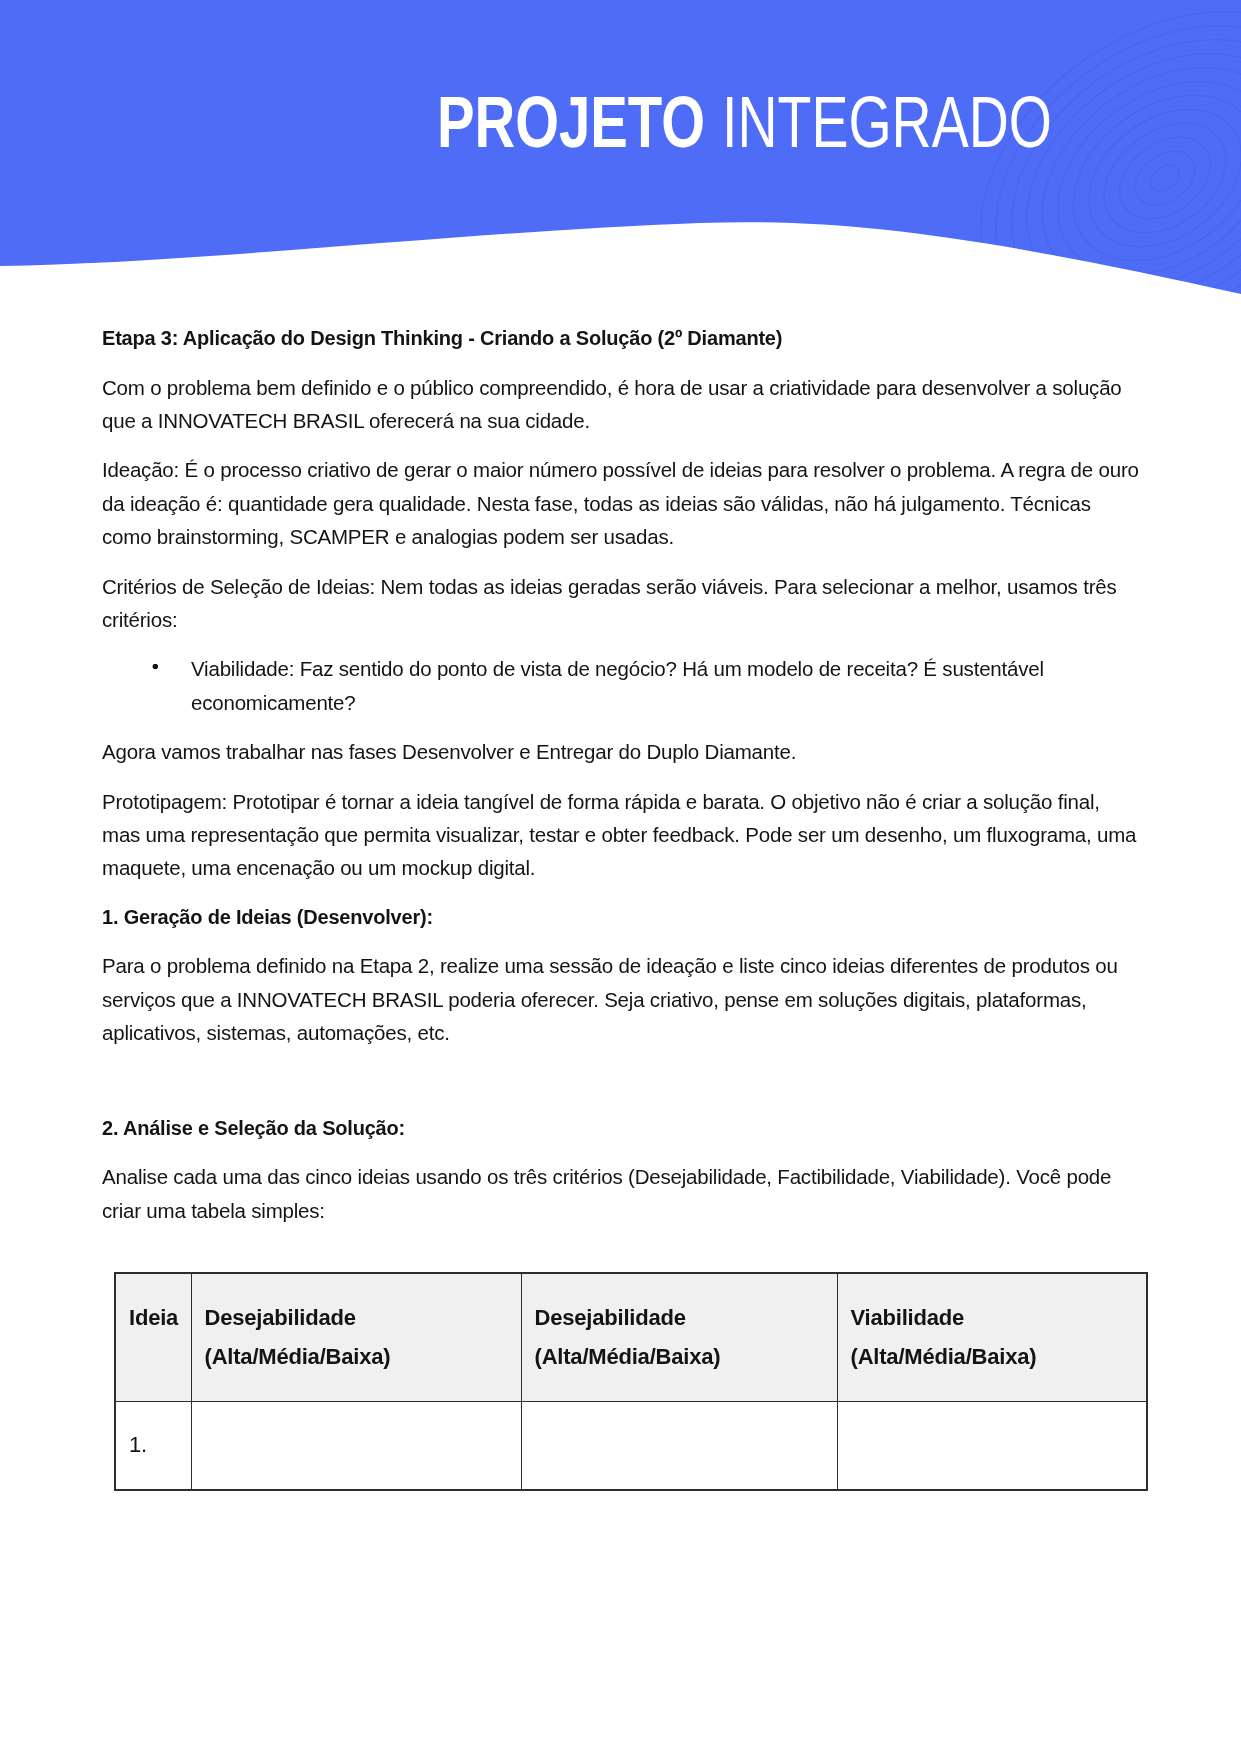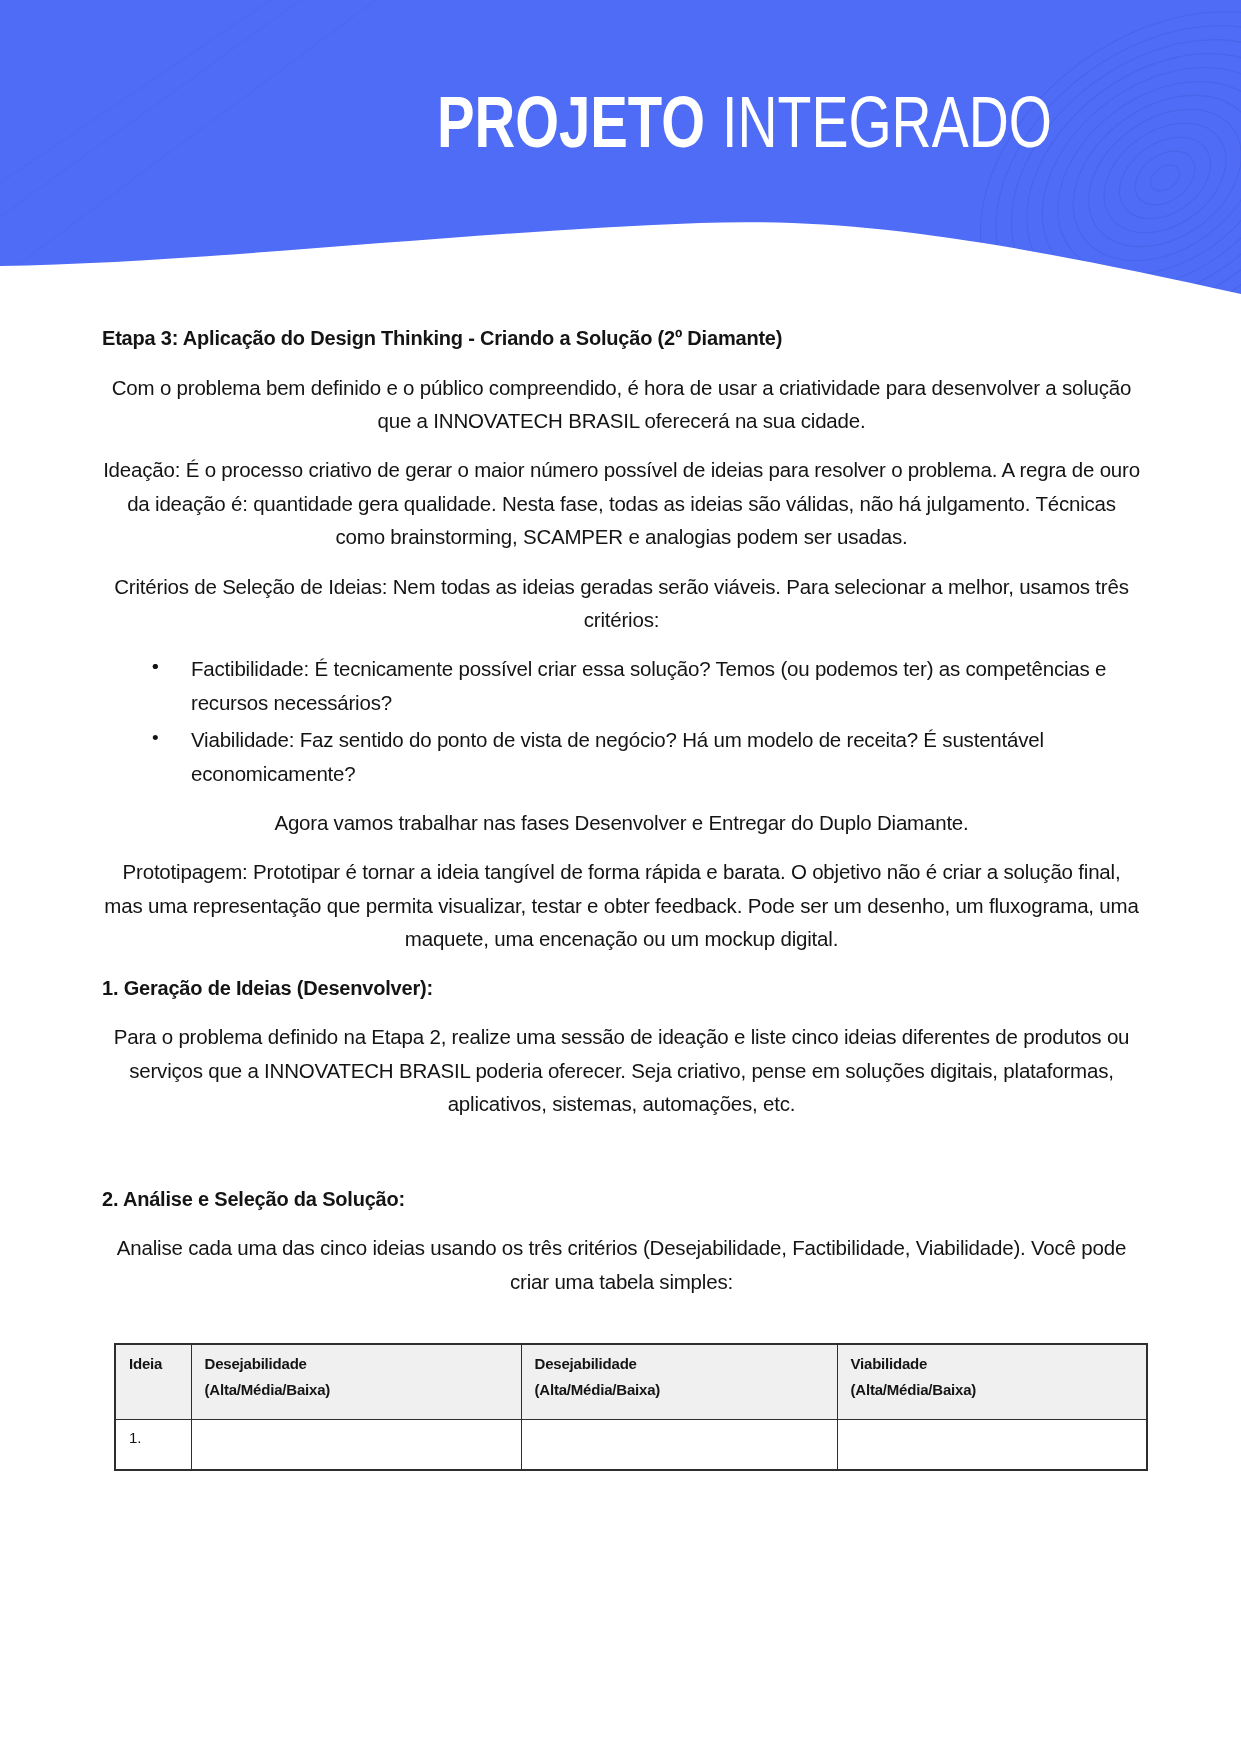--- a/index.html
+++ b/index.html
@@ -22,21 +22,20 @@
   }
   .banner svg { display: block; }
   .content {
     padding: 11px 100px 0 102px;
     font-size: 20.5px;
     line-height: 1.63;
     letter-spacing: -0.2px;
   }
   .content p {
     margin: 0 0 16px 0;
-    text-align: center;
   }
   .content h2, .content h3 {
     font-size: 20px;
     font-weight: bold;
     margin: 0 0 16px 0;
   }
   h3.spaced-heading { margin-top: 62px; }
   ul.criteria-list {
     list-style: none;
     margin: 0 0 16px 0;
@@ -57,22 +56,22 @@
     border-collapse: collapse;
     margin: 45px 0 0 12px;
     width: 1032px;
     table-layout: fixed;
     border: 2px solid #2e2e2e;
   }
   table.criteria-table th, table.criteria-table td {
     border: 1.5px solid #2e2e2e;
     text-align: left;
     vertical-align: top;
-    padding: 6px 13px;
-    font-size: 15px;
+    padding: 25px 13px;
+    font-size: 22px;
   }
   table.criteria-table th {
     background: #f0f0f0;
     font-weight: bold;
     height: 62px;
   }
   table.criteria-table th .th-line { line-height: 1.75; }
   table.criteria-table td { height: 37px; line-height: 1.6; }
   col.c-ideia  { width: 76px; }
   col.c-desej  { width: 330px; }
@@ -125,21 +124,20 @@
     <p>Ideação: É o processo criativo de gerar o maior número possível de ideias para resolver o problema. A regra de ouro da ideação é: quantidade gera qualidade. Nesta fase, todas as ideias são válidas, não há julgamento. Técnicas como brainstorming, SCAMPER e analogias podem ser usadas.</p>
 
     <p>Critérios de Seleção de Ideias: Nem todas as ideias geradas serão viáveis. Para selecionar a melhor, usamos três critérios:</p>
 
     <ul class="criteria-list">
       <li>
         <span class="dot">•</span>
       </li>
       <li>
         <span class="dot">•</span>
-        <span>Factibilidade: É tecnicamente possível criar essa solução? Temos (ou podemos ter) as competências e recursos necessários?</span>
       </li>
       <li>
         <span class="dot">•</span>
         <span>Viabilidade: Faz sentido do ponto de vista de negócio? Há um modelo de receita? É sustentável economicamente?</span>
       </li>
     </ul>
 
     <p>Agora vamos trabalhar nas fases Desenvolver e Entregar do Duplo Diamante.</p>
 
     <p>Prototipagem: Prototipar é tornar a ideia tangível de forma rápida e barata. O objetivo não é criar a solução final, mas uma representação que permita visualizar, testar e obter feedback. Pode ser um desenho, um fluxograma, uma maquete, uma encenação ou um mockup digital.</p>

